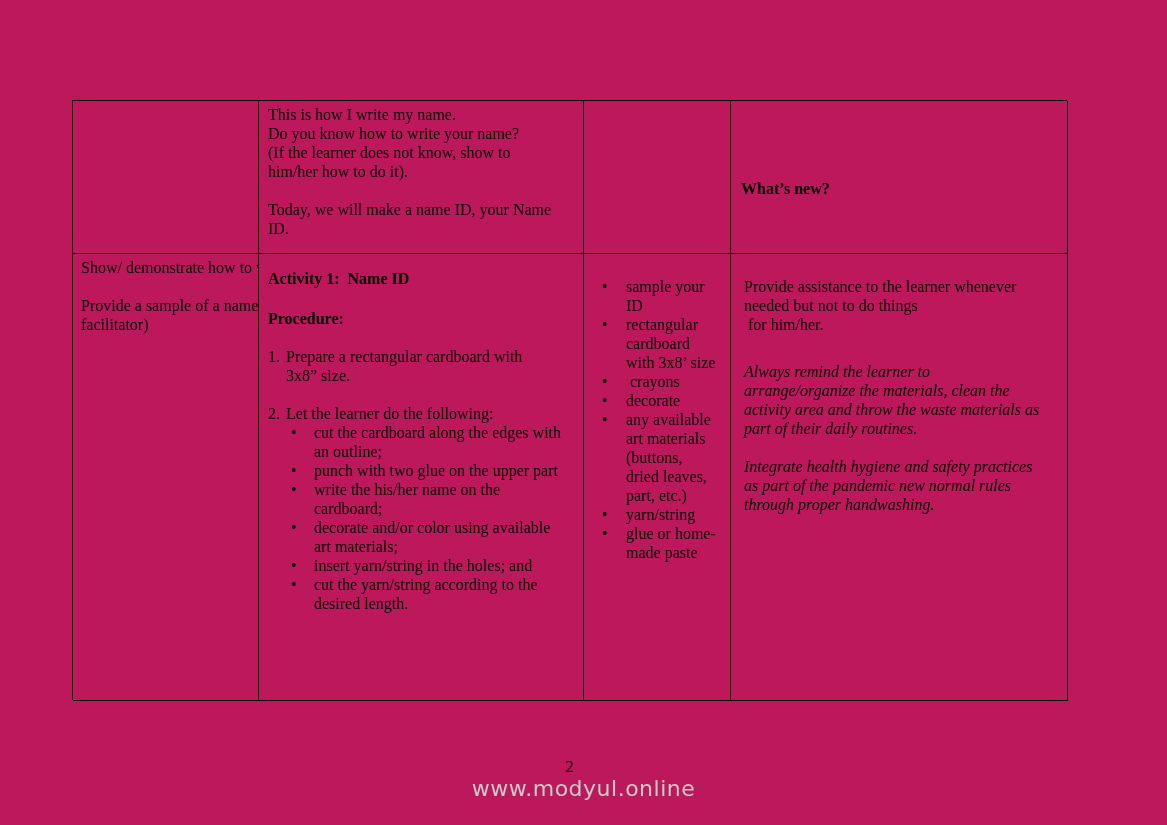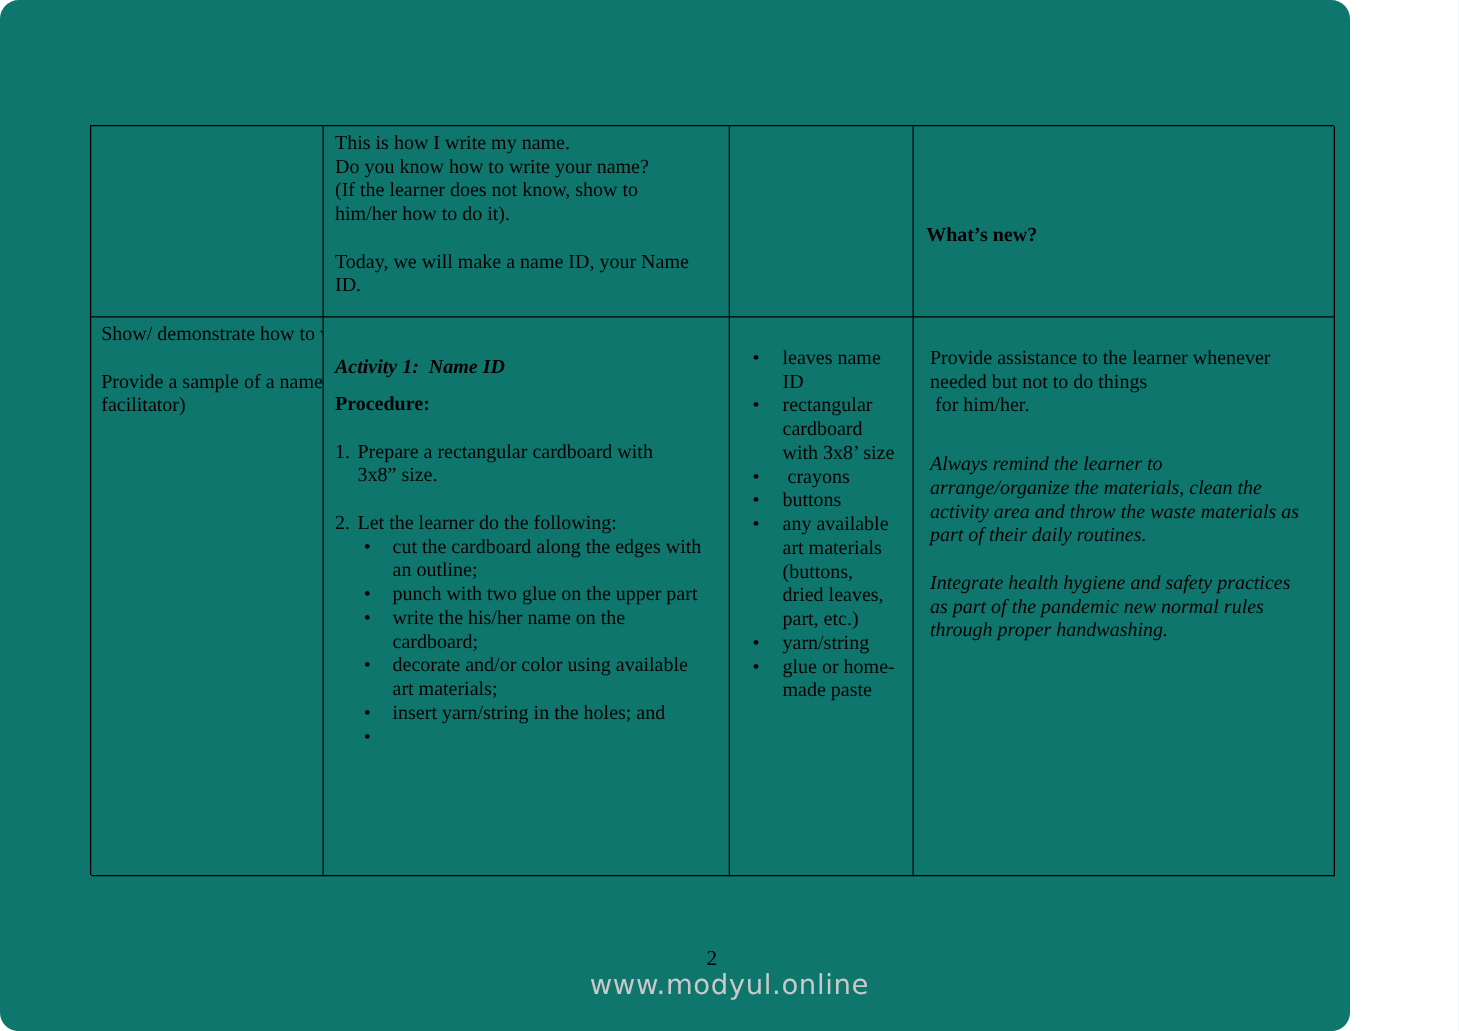--- a/index.html
+++ b/index.html
@@ -4,24 +4,23 @@
 <style>
   * { margin:0; padding:0; box-sizing:border-box; }
   html,body { background:#ffffff; }
   body {
     width:1167px; height:825px;
     font-family:"Liberation Serif", serif;
     color:#000;
   }
   .page {
     position:relative;
-    width:1080px; height:825px;
-    background:#0f766e;
+    width:1167px; height:825px;
+    background:#be185d;
     overflow:hidden;
-    border-radius:15px;
   }
   .doc-table {
     position:absolute; left:72px; top:100px;
     width:995px; height:600px;
     display:grid;
     grid-template-columns:186px 325px 147px 337px;
     grid-template-rows:153px 447px;
     border-top:1.5px solid #000;
     border-left:1.5px solid #000;
   }
@@ -38,22 +37,22 @@
   
   .r1c2 { padding-left:9px; padding-right:4px; }
   .r1c4 { padding-left:8px; padding-right:4px; }
 
   
   .r2c1 { display:flex; align-items:center; padding-top:22px; padding-left:10px; }
   .r2c2 { padding-left:9px; padding-right:3px; }
   .r2c3 { padding-left:18px; padding-right:2px; }
   .r2c4 { padding-left:13px; padding-right:4px; }
 
-  .activity-title { margin-top:26px; font-weight:bold; white-space:pre;font-style:italic; }
-  .procedure-label { margin-top:11px; font-weight:bold; }
+  .activity-title { margin-top:11px; font-weight:bold; white-space:pre; }
+  .procedure-label { margin-top:21px; font-weight:bold; }
 
   .step { display:flex; margin-top:19px; }
   .step-num { width:18px; flex:none; }
   .step-text { white-space:pre; }
 
   .proc-bullets { margin-left:23px; }
   .bullet-item { display:flex; }
   .b-marker { width:23px; flex:none; }
   .mat-list .b-marker { width:24px; }
   .b-text { white-space:pre; }
@@ -142,44 +141,46 @@
           <span class="b-marker">•</span>
           <span class="b-text">decorate and/or color using available
 art materials;</span>
         </div>
         <div class="bullet-item">
           <span class="b-marker">•</span>
           <span class="b-text">insert yarn/string in the holes; and</span>
         </div>
         <div class="bullet-item">
           <span class="b-marker">•</span>
+          <span class="b-text">cut the yarn/string according to the
+desired length.</span>
         </div>
       </div>
     </div>
 
     <div class="cell r2c3">
       <div class="mat-list">
         <div class="bullet-item">
           <span class="b-marker">•</span>
-          <span class="b-text">leaves name
+          <span class="b-text">sample your
 ID</span>
         </div>
         <div class="bullet-item">
           <span class="b-marker">•</span>
           <span class="b-text">rectangular
 cardboard
 with 3x8’ size</span>
         </div>
         <div class="bullet-item">
           <span class="b-marker">•</span>
           <span class="b-text"> crayons</span>
         </div>
         <div class="bullet-item">
           <span class="b-marker">•</span>
-          <span class="b-text">buttons</span>
+          <span class="b-text">decorate</span>
         </div>
         <div class="bullet-item">
           <span class="b-marker">•</span>
           <span class="b-text">any available
 art materials
 (buttons,
 dried leaves,
 part, etc.)</span>
         </div>
         <div class="bullet-item">

